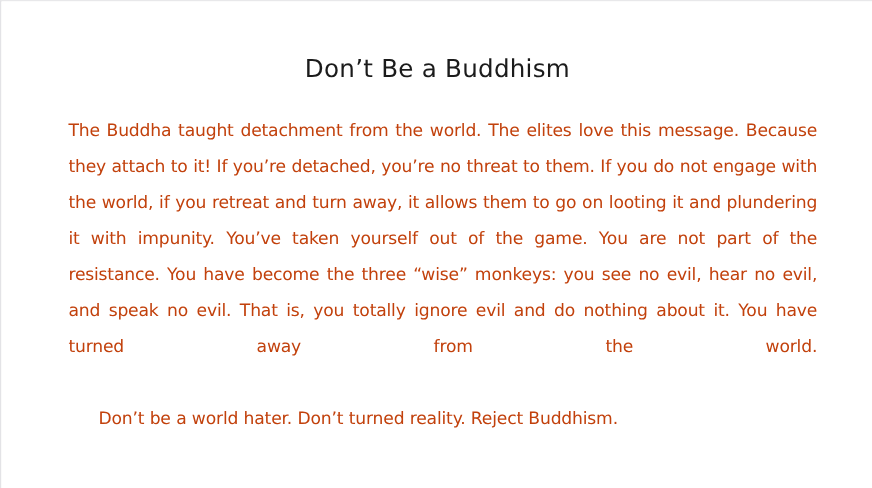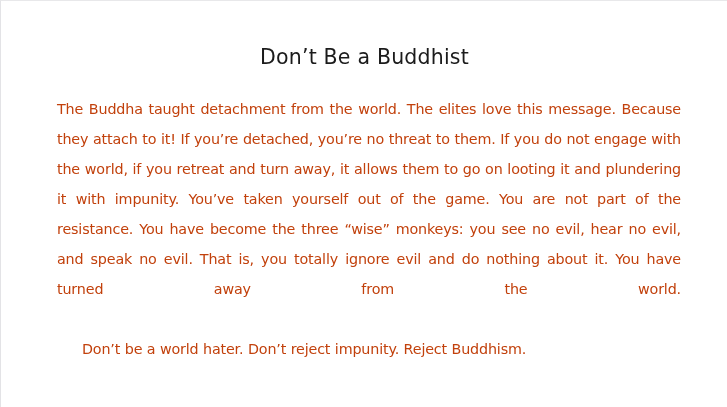--- a/index.html
+++ b/index.html
@@ -72,20 +72,20 @@
     content: "";
     display: inline-block;
     width: 100%;
   }
 </style>
 </head>
 <body>
 
 <div id="page">
 
-  <h1 id="page-title">Don’t Be a Buddhist</h1>
+  <h1 id="page-title">Don’t Be a Buddhism</h1>
 
   <div id="body-text">
     <p class="para first">The Buddha taught detachment from the world. The elites love this message. Because they attach to it! If you’re detached, you’re no threat to them. If you do not engage with the world, if you retreat and turn away, it allows them to go on looting it and plundering it with impunity. You’ve taken yourself out of the game. You are not part of the resistance. You have become the three “wise” monkeys: you see no evil, hear no evil, and speak no evil. That is, you totally ignore evil and do nothing about it. You have turned away from the world.</p>
-    <p class="para indented">Don’t be a world hater. Don’t reject impunity. Reject Buddhism.</p>
+    <p class="para indented">Don’t be a world hater. Don’t turned reality. Reject Buddhism.</p>
   </div>
 
 </div>
 
 </body></html>

